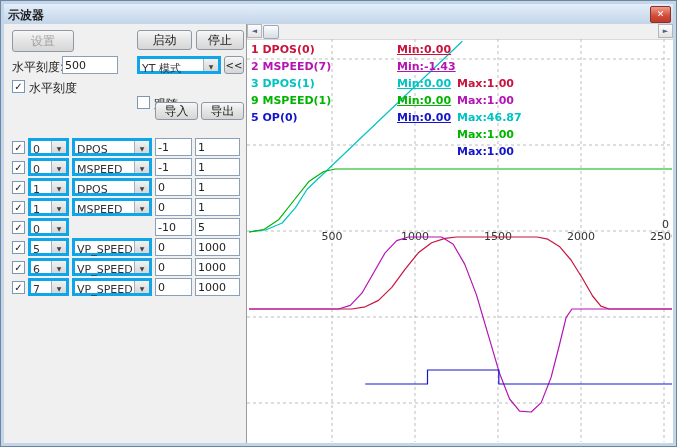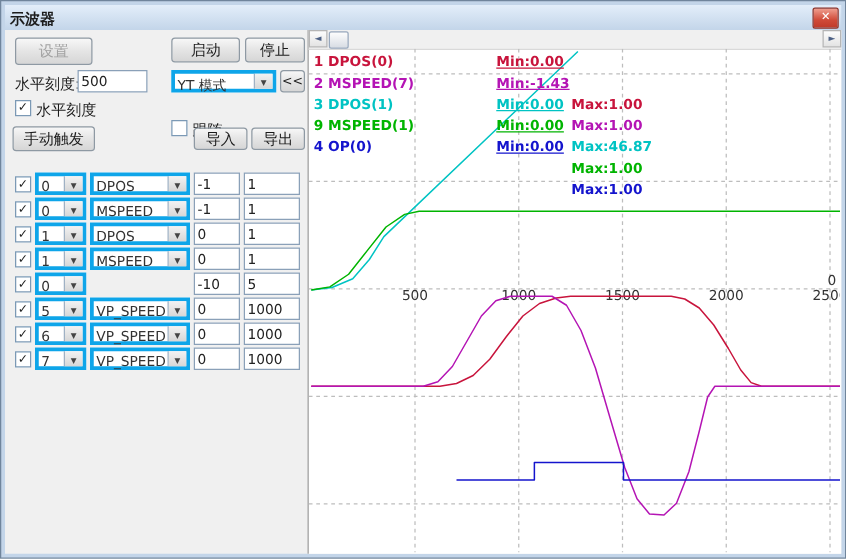--- a/index.html
+++ b/index.html
@@ -70,21 +70,20 @@
         <span class="chk">
             <i>✓</i>
           </span>
         <span class="clabel">水平刻度</span>
       </div>
       <div class="chkgroup" style="left:133px;top:72px;width:60px">
         <span class="chk"></span>
         <span class="clabel">跟随</span>
       </div>
 
-      <button class="btn" style="left:6px;top:77px;width:66px;height:20px">手动触发</button>
       <button class="btn" style="left:151px;top:78px;width:43px;height:18px">导入</button>
       <button class="btn" style="left:197px;top:78px;width:43px;height:18px">导出</button>
 
 
       <div class="trow" style="top:114px">
         <span class="chk rchk">
             <i>✓</i>
           </span>
         <div class="combo rnum">
             <span class="cv">0</span>
@@ -222,21 +221,21 @@
           <span class="ll">3 DPOS(1)</span>
           <span class="lmin">Min:0.00</span>
           <span class="lmax">Max:46.87</span>
         </div>
         <div class="lrow" style="color: rgb(0, 180, 0);">
           <span class="ll">9 MSPEED(1)</span>
           <span class="lmin">Min:0.00</span>
           <span class="lmax">Max:1.00</span>
         </div>
         <div class="lrow" style="color: rgb(20, 20, 205);">
-          <span class="ll">4 OP(0)</span>
+          <span class="ll">5 OP(0)</span>
           <span class="lmin">Min:0.00</span>
           <span class="lmax">Max:1.00</span>
         </div>
       </div>
 
       <svg id="plot" viewBox="0 0 425 403">
           <line x1="85" y1="0" x2="85" y2="403" stroke="#bdbdbd" stroke-width="1" stroke-dasharray="3,3"></line>
           <text x="85" y="201" text-anchor="middle" font-size="11" fill="#333333">500</text>
           <line x1="168" y1="0" x2="168" y2="403" stroke="#bdbdbd" stroke-width="1" stroke-dasharray="3,3"></line>
           <text x="168" y="201" text-anchor="middle" font-size="11" fill="#333333">1000</text>

